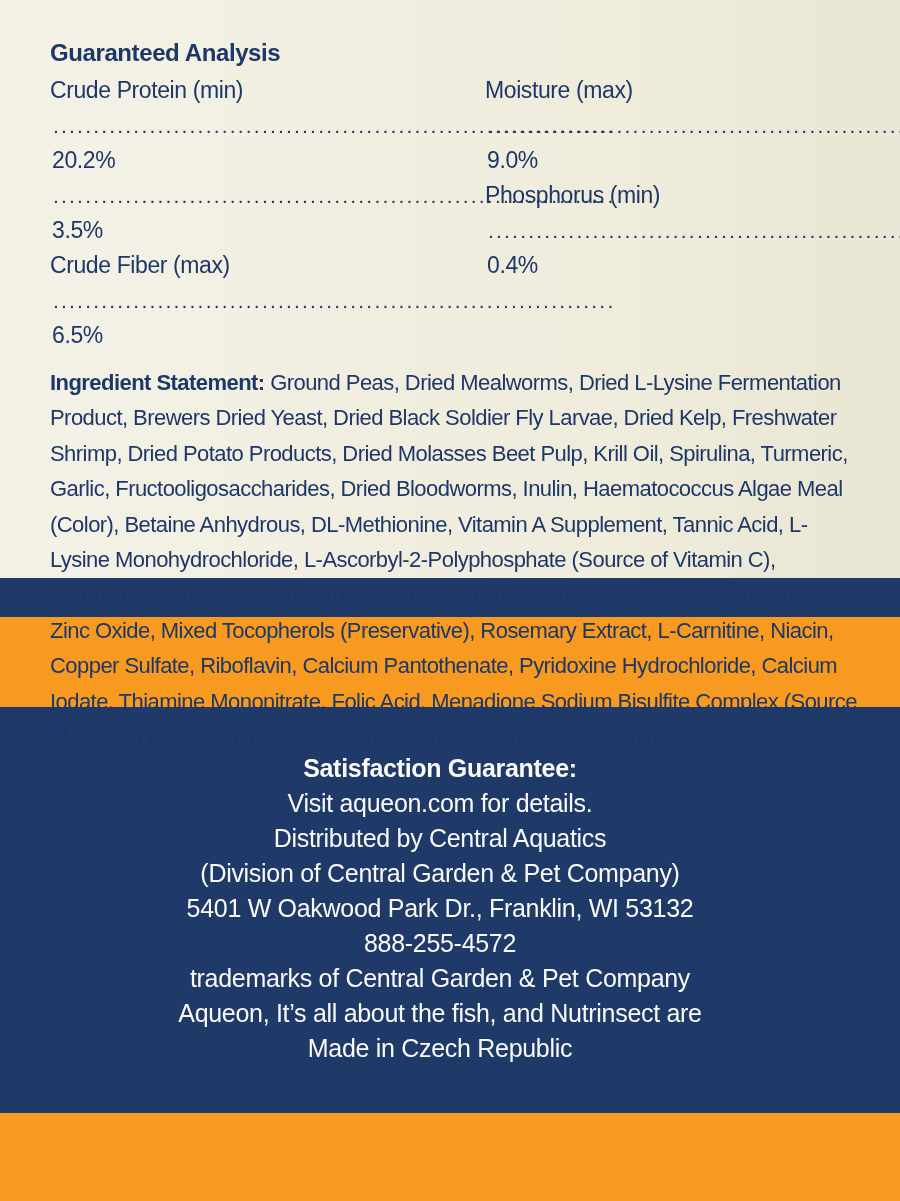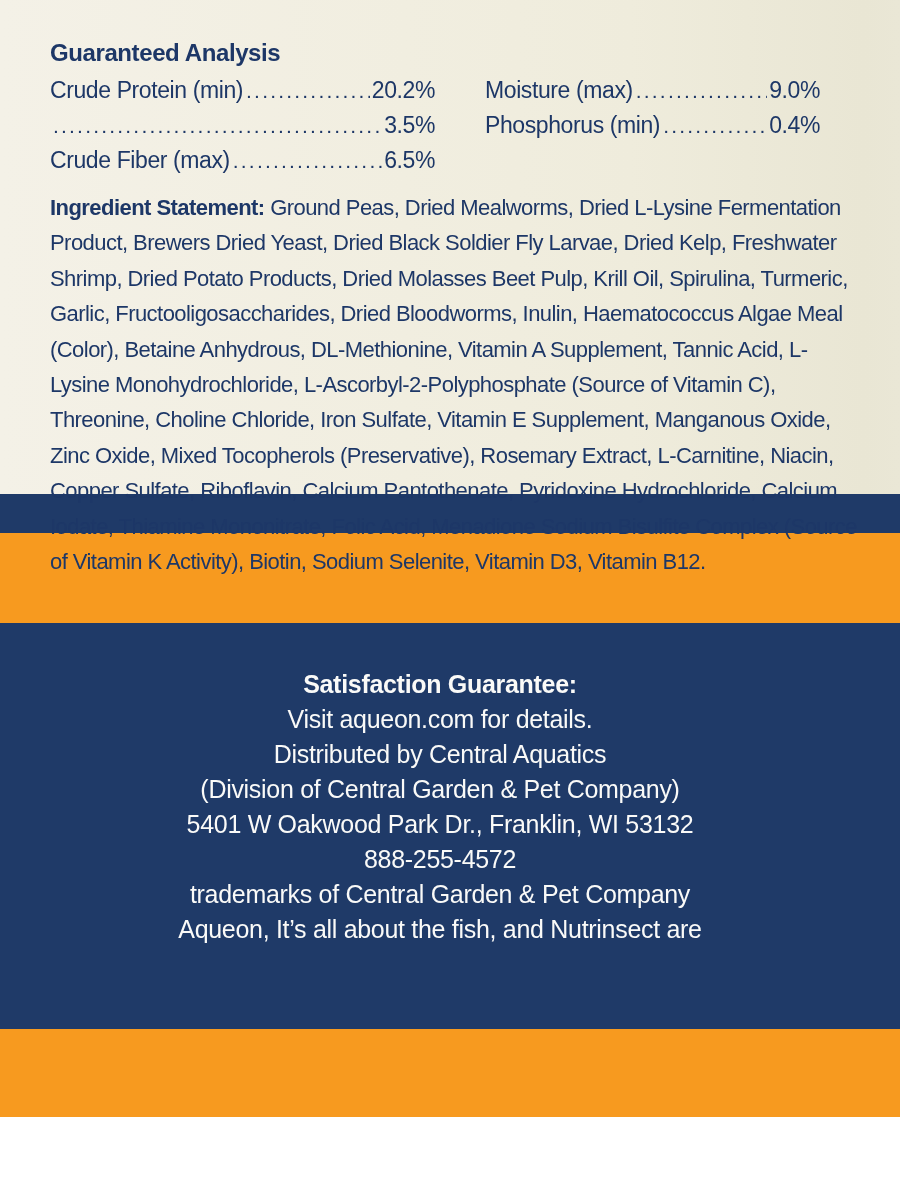--- a/index.html
+++ b/index.html
@@ -12,21 +12,21 @@
     width: 900px;
     height: 1201px;
     overflow: hidden;
     font-family: "Liberation Sans", sans-serif;
     -webkit-font-smoothing: antialiased;
   }
 
   
   .cream {
     box-sizing: border-box;
-    height: 494px;
+    height: 578px;
     padding: 38px 45px 12px 50px;
     background: linear-gradient(90deg, #f4f1e7 0%, #f1eee0 45%, #efecdc 70%, #e9e6d4 96%, #eae7d6 100%);
     color: #1d3767;
   }
   .ga-title {
     font-size: 24px;
     font-weight: bold;
     letter-spacing: -0.4px;
     line-height: 30px;
     margin: 0 0 5px 0;
@@ -36,20 +36,21 @@
   }
   .ga-col-left  { width: 385px; margin-right: 50px; }
   .ga-col-right { width: 335px; }
   .ga-row {
     display: flex;
     align-items: baseline;
     font-size: 23px;
     letter-spacing: -0.4px;
     line-height: 35px;
     white-space: nowrap;
+    flex-direction: column;
   }
   .ga-dots {
     flex: 1;
     overflow: hidden;
     white-space: nowrap;
     padding: 0 2px 0 3px;
     font-size: 21px;
   }
   .ga-dots::after {
     content: "......................................................................";
@@ -134,17 +135,18 @@
 
   <section class="blue-main">
     <div class="g-title">Satisfaction Guarantee:</div>
     <div class="g-line">Visit aqueon.com for details.</div>
     <div class="g-line">Distributed by Central Aquatics</div>
     <div class="g-line">(Division of Central Garden &amp; Pet Company)</div>
     <div class="g-line">5401 W Oakwood Park Dr., Franklin, WI 53132</div>
     <div class="g-line">888-255-4572</div>
     <div class="g-line">trademarks of Central Garden &amp; Pet Company</div>
     <div class="g-line">Aqueon, It’s all about the fish, and Nutrinsect are</div>
+    <div class="g-line">Made in Czech Republic</div>
   </section>
 
   <div class="orange-footer"></div>
 
 </div>
 
 </body></html>

